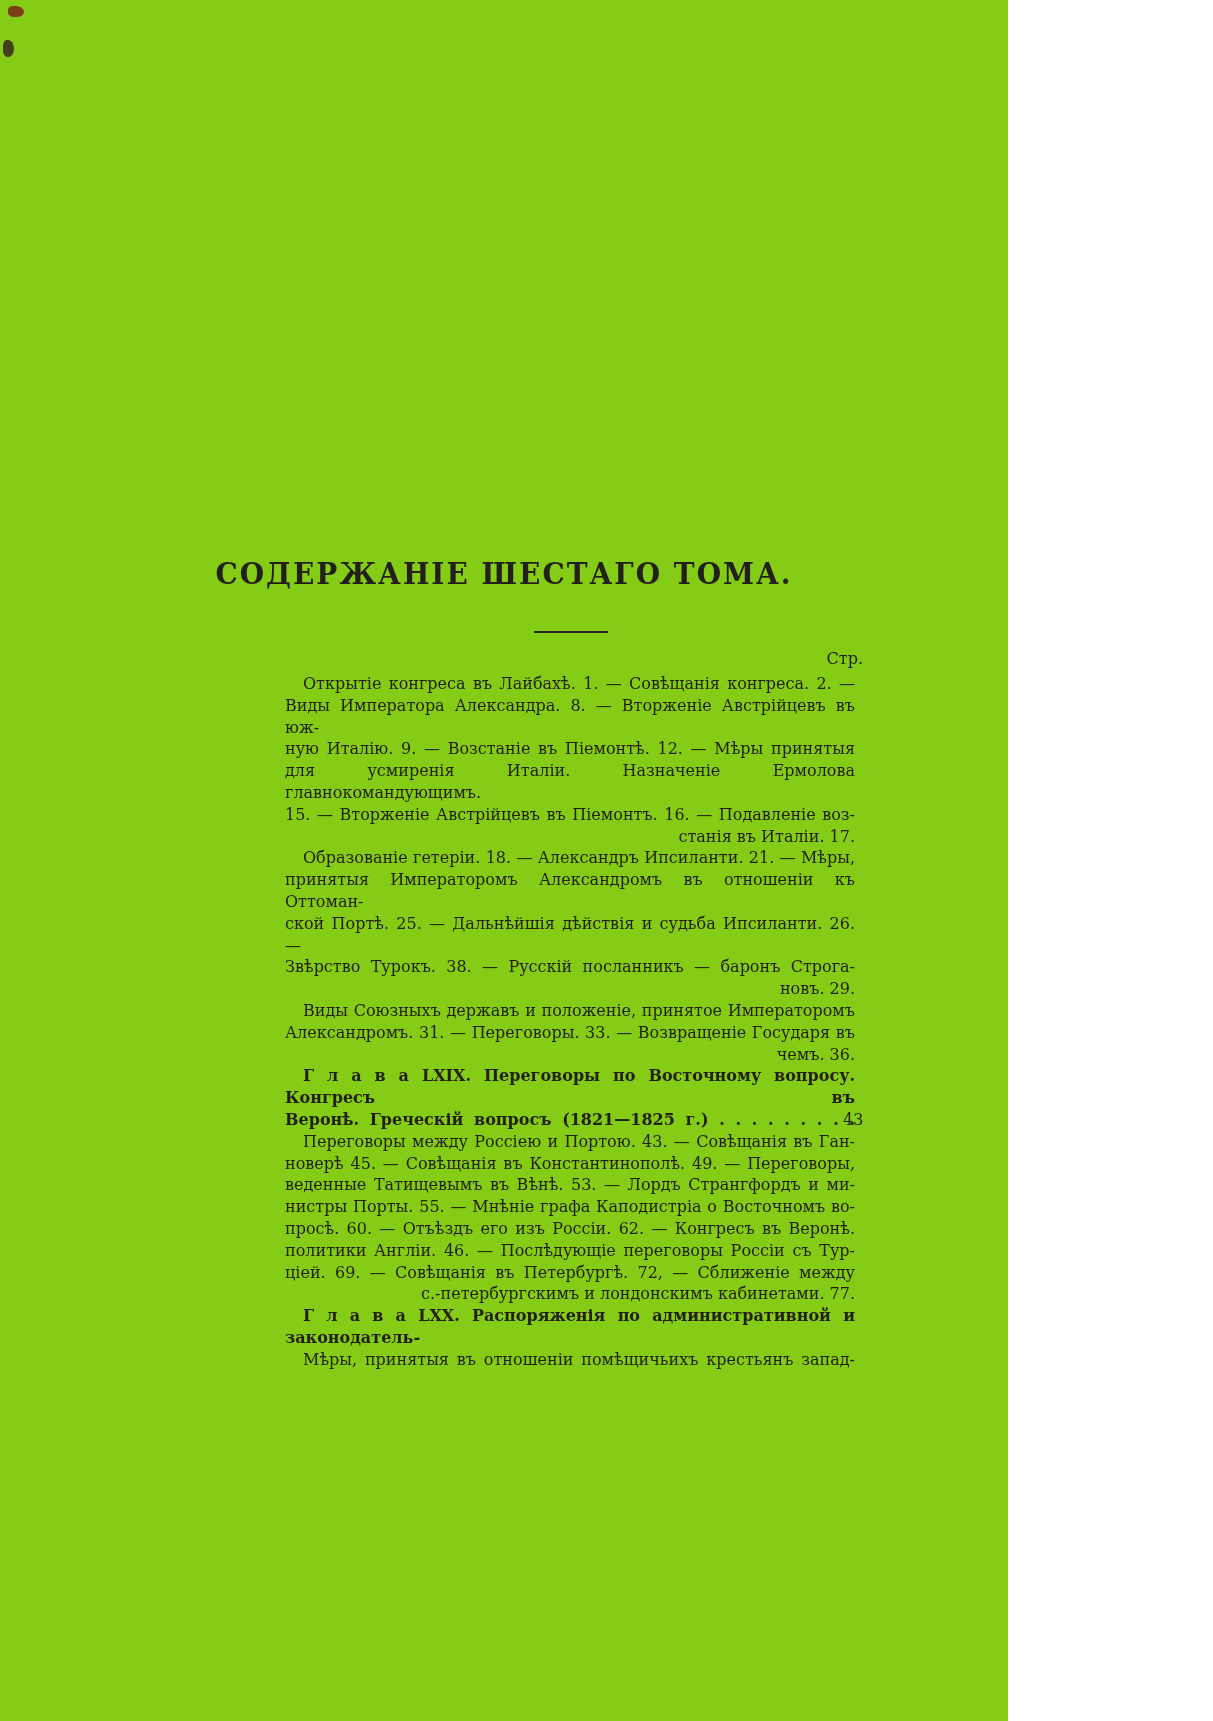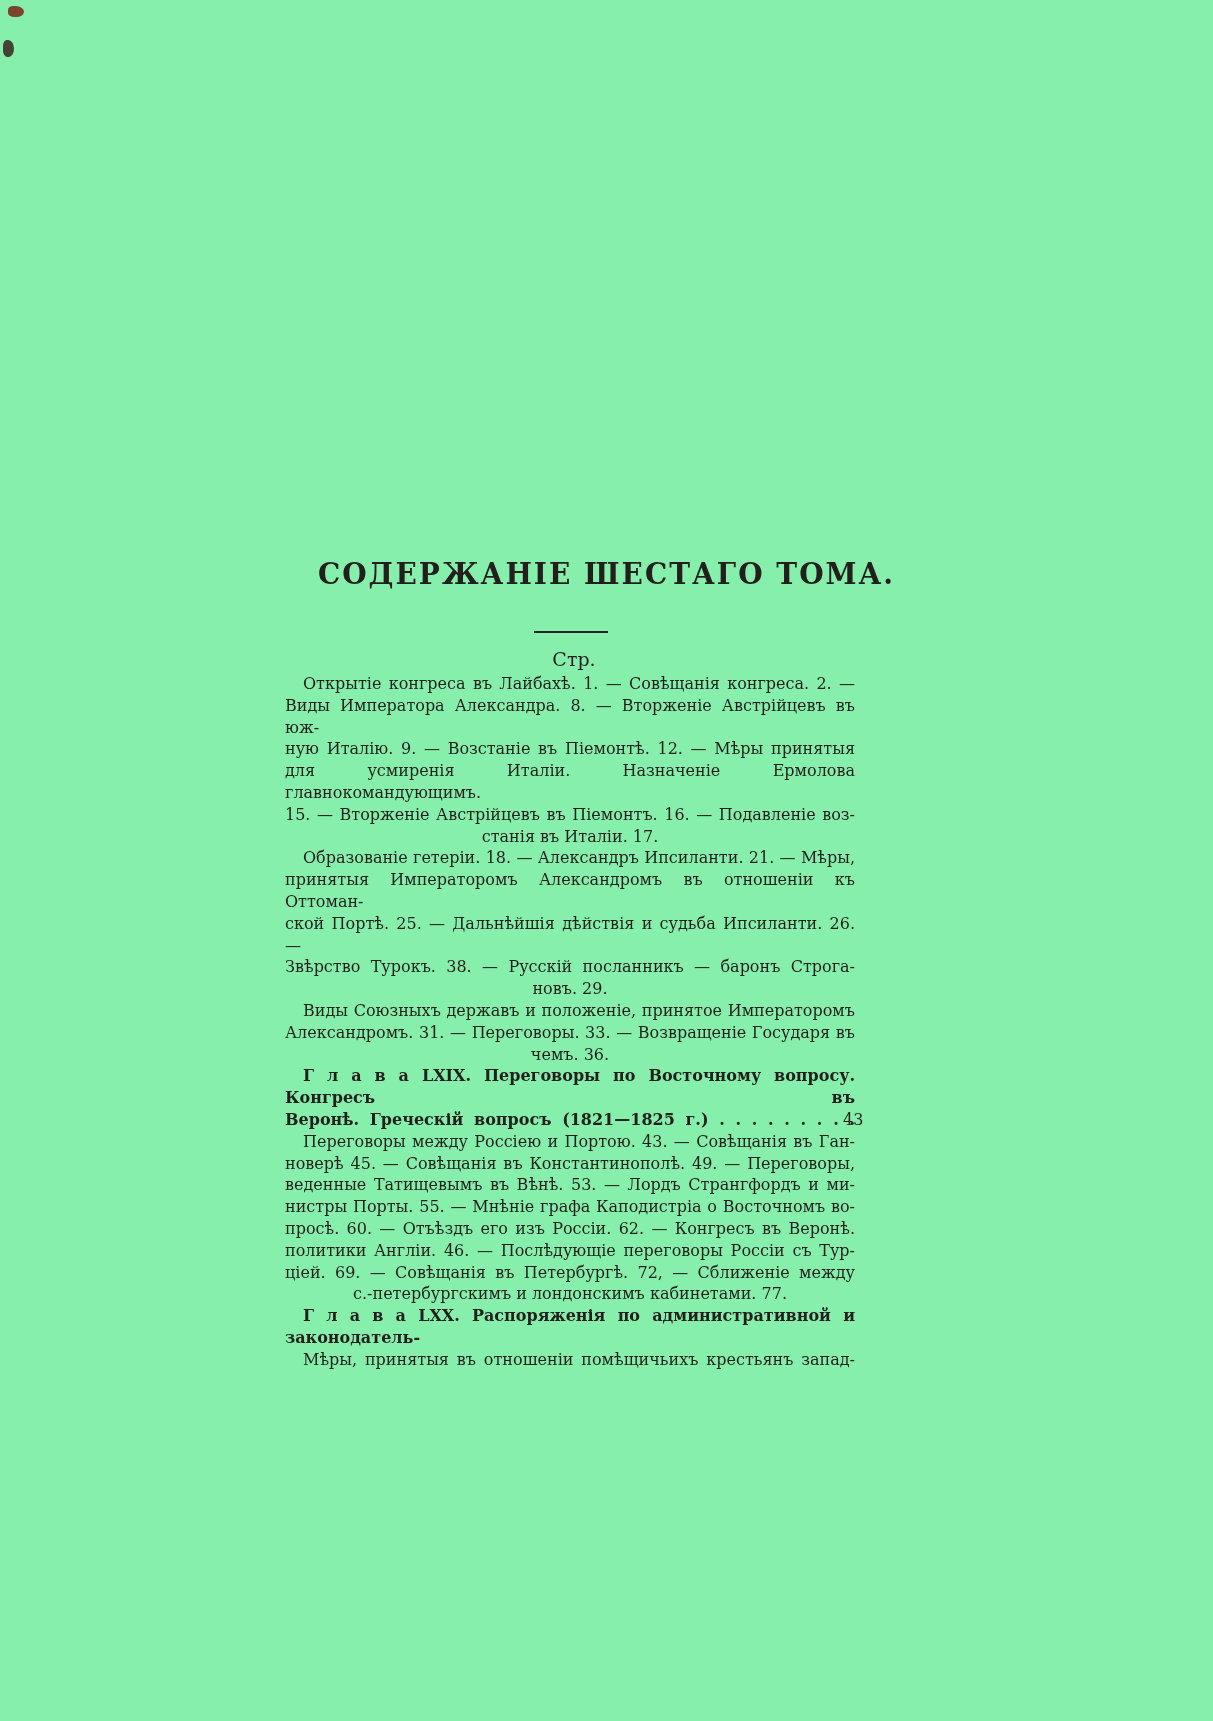--- a/index.html
+++ b/index.html
@@ -1,21 +1,21 @@
 <!DOCTYPE html>
 <html><head>
 <meta charset="utf-8">
 <style>
   * { margin: 0; padding: 0; box-sizing: border-box; }
   html, body { background: #ffffff; }
   .page {
     position: relative;
-    width: 1213px;
+    width: 1008px;
     height: 1721px;
-    background: #86efac;
+    background: #84cc16;
     font-family: "DejaVu Serif", serif;
     color: #231f1c;
     overflow: hidden;
   }
   .artifact { position: absolute; border-radius: 40% 60% 55% 45%; opacity: .85; }
   .title {
     position: absolute;
     top: 556px;
     left: 0;
     width: 100%;
@@ -34,31 +34,31 @@
     width: 74px;
     border-top: 2px solid #2a2520;
   }
   .content {
     position: absolute;
     left: 285px;
     top: 649px;
     width: 570px;
   }
   .col-header {
-    text-align: center;
-    font-size: 19px;
+    text-align: right;
+    font-size: 16px;
     line-height: 20px;
     margin-right: -8px;
     margin-bottom: 4px;
   }
   .line {
     position: relative;
     font-size: 16px;
     line-height: 21.8px;
-    text-align: center;
+    text-align: right;
     white-space: normal;
   }
   .line.first { text-indent: 18px; }
   .line.just { text-align: justify; text-align-last: justify; }
   .para.chapter .line { font-weight: bold; }
   .pagenum {
     position: absolute;
     right: -32px;
     top: 0;
     width: 44px;

